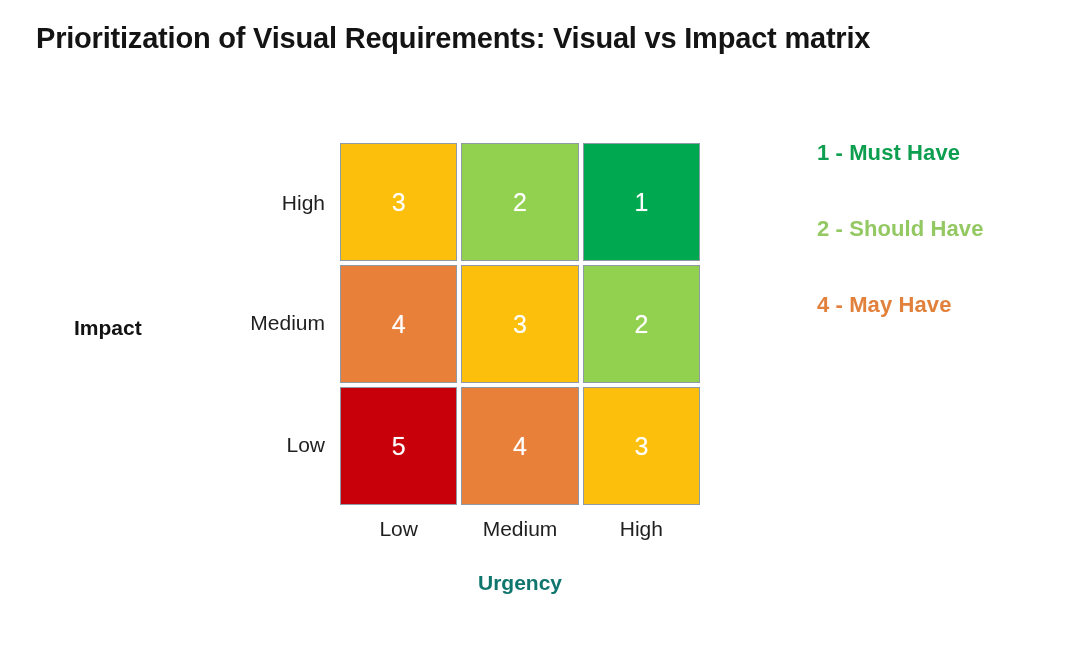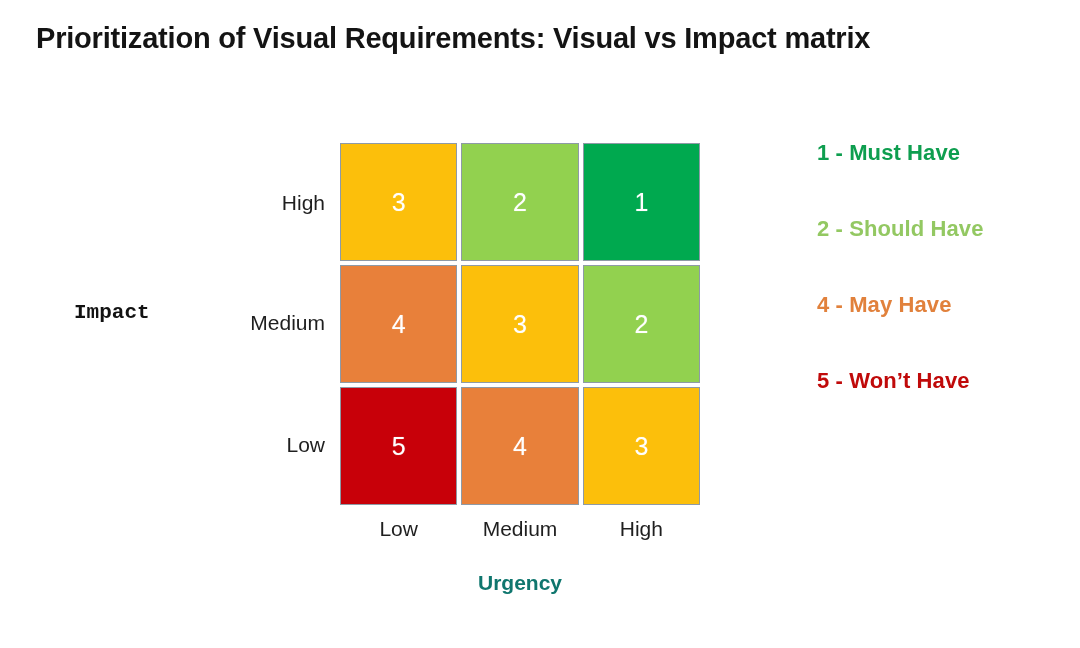--- a/index.html
+++ b/index.html
@@ -77,26 +77,25 @@
     width: 175px;
     height: 362px;
   }
   .y-tick.high   { top: 48px; }
   .y-tick.medium { top: 168px; }
   .y-tick.low    { top: 290px; }
 
   .axis-title-y {
     position: absolute;
     left: 74px;
-    top: 301px;
+    top: 316px;
     font-size: 21px;
     font-weight: bold;
     color: #121212;
     white-space: nowrap;
-    font-family: Liberation Mono, monospace;
   }
 
   .x-ticks {
     position: absolute;
     left: 340px;
     top: 517px;
     width: 360px;
     display: grid;
     grid-template-columns: repeat(3, 1fr);
     gap: 4px;
@@ -189,14 +188,13 @@
   <div class="x-tick">Medium</div>
   <div class="x-tick">High</div>
 </div>
 
 <div class="axis-title-x">Urgency</div>
 
 <div class="legend">
   <div class="legend-item" style="color: rgb(14, 158, 79);">1 - Must Have</div>
   <div class="legend-item" style="color: rgb(147, 200, 98);">2 - Should Have</div>
   <div class="legend-item" style="color: rgb(225, 129, 60);">4 - May Have</div>
-  <div class="legend-item" style="color: rgb(192, 10, 10);">5 - Won’t Have</div>
 </div>
 
 </body></html>

